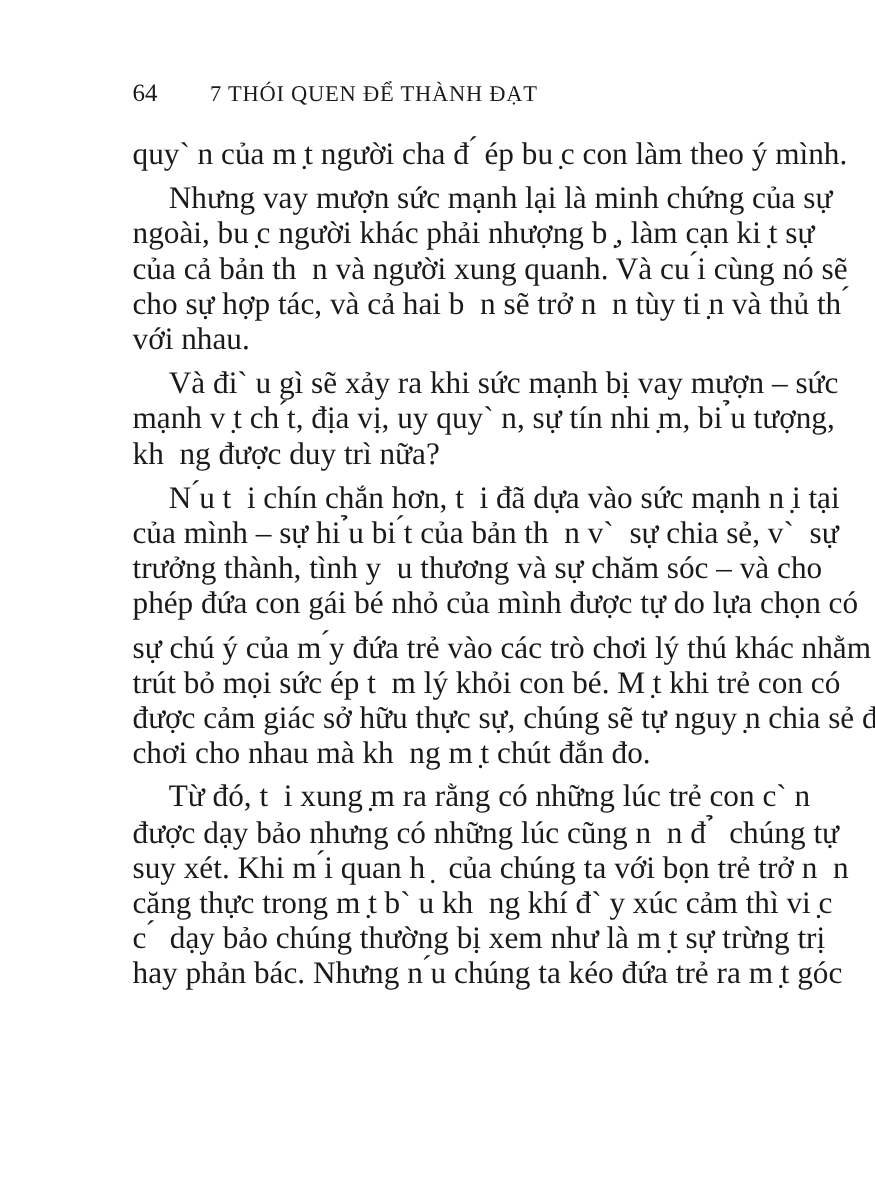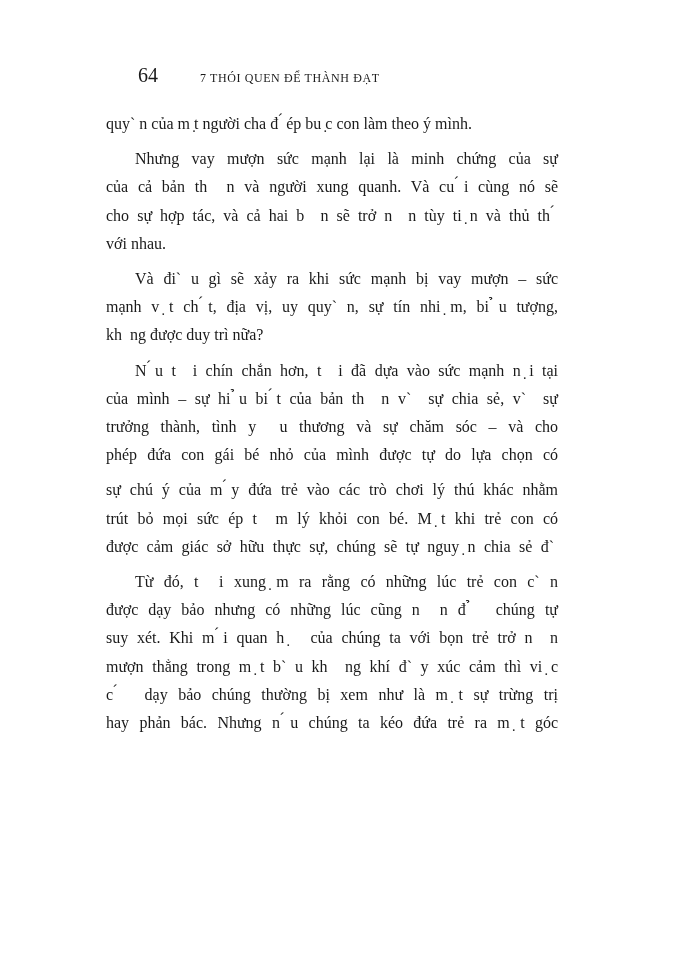--- a/index.html
+++ b/index.html
@@ -1,61 +1,63 @@
 <!DOCTYPE html>
 <html><head>
 <meta charset="utf-8">
 <style>
   html, body { margin: 0; padding: 0; background: #ffffff; }
   body { width: 700px; height: 960px; position: relative; overflow: hidden;
          font-family: "Liberation Serif", "DejaVu Serif", serif; color: #1a1a1a; }
-  .header { position: absolute; left: 106px; top: 64px; display: flex; align-items: baseline; margin-left: 32px; }
+  .header { position: absolute; left: 106px; top: 64px; display: flex; align-items: baseline; }
   .page-num { font-size: 20px; width: 62px; }
-  .running-title { font-size: 12px; letter-spacing: 0.6px; font-variant: small-caps; }
+  .running-title { font-size: 18px; letter-spacing: 0.6px; font-variant: small-caps; }
   .body { position: absolute; left: 106px; top: 110px; width: 452px; }
-  .para { font-size: 16px; line-height: 28.2px; margin: 0 0 7px 0; text-align: justify; }
+  .para { font-size: 25px; line-height: 28.2px; margin: 0 0 7px 0; text-align: justify; }
   .para .line { display: block; white-space: pre; text-align-last: justify; text-align: justify; }
   .para .line.last { text-align-last: left; }
   .para .line.indent { padding-left: 29px; }
 </style>
 </head>
 <body>
 
 <div class="header">
   <span class="page-num">64</span>
   <span class="running-title">7 THÓI QUEN ĐỂ THÀNH ĐẠT</span>
 </div>
 
 <div class="body" id="body">
     <p class="para">
       <span class="line last">quy` n của m ̣t người cha đ ́ ép bu ̣c con làm theo ý mình.</span>
     </p>
     <p class="para">
       <span class="line indent">Nhưng vay mượn sức mạnh lại là minh chứng của sự</span>
+      <span class="line">ngoài, bu ̣c người khác phải nhượng b ̣, làm cạn ki ̣t sự</span>
       <span class="line">của cả bản th  n và người xung quanh. Và cu ́i cùng nó sẽ</span>
       <span class="line">cho sự hợp tác, và cả hai b  n sẽ trở n  n tùy ti ̣n và thủ th ́</span>
       <span class="line last">với nhau.</span>
     </p>
     <p class="para">
       <span class="line indent">Và đi` u gì sẽ xảy ra khi sức mạnh bị vay mượn – sức</span>
       <span class="line">mạnh v ̣t ch ́t, địa vị, uy quy` n, sự tín nhi ̣m, bi ̉u tượng,</span>
       <span class="line last">kh  ng được duy trì nữa?</span>
     </p>
     <p class="para">
       <span class="line indent">N ́u t  i chín chắn hơn, t  i đã dựa vào sức mạnh n ̣i tại</span>
       <span class="line">của mình – sự hi ̉u bi ́t của bản th  n v`  sự chia sẻ, v`  sự</span>
       <span class="line">trưởng thành, tình y  u thương và sự chăm sóc – và cho</span>
       <span class="line">phép đứa con gái bé nhỏ của mình được tự do lựa chọn có</span>
     </p>
     <p class="para">
       <span class="line">sự chú ý của m ́y đứa trẻ vào các trò chơi lý thú khác nhằm</span>
       <span class="line">trút bỏ mọi sức ép t  m lý khỏi con bé. M ̣t khi trẻ con có</span>
       <span class="line">được cảm giác sở hữu thực sự, chúng sẽ tự nguy ̣n chia sẻ đ` </span>
+      <span class="line last">chơi cho nhau mà kh  ng m ̣t chút đắn đo.</span>
     </p>
     <p class="para">
       <span class="line indent">Từ đó, t  i xung ̣m ra rằng có những lúc trẻ con c` n</span>
       <span class="line">được dạy bảo nhưng có những lúc cũng n  n đ ̉  chúng tự</span>
       <span class="line">suy xét. Khi m ́i quan h ̣  của chúng ta với bọn trẻ trở n  n</span>
-      <span class="line">mượn thẳng trong m ̣t b` u kh  ng khí đ` y xúc cảm thì vi ̣c</span>
+      <span class="line">căng thực trong m ̣t b` u kh  ng khí đ` y xúc cảm thì vi ̣c</span>
       <span class="line">c ́  dạy bảo chúng thường bị xem như là m ̣t sự trừng trị</span>
       <span class="line">hay phản bác. Nhưng n ́u chúng ta kéo đứa trẻ ra m ̣t góc</span>
     </p>
   </div>
 
 </body></html>

